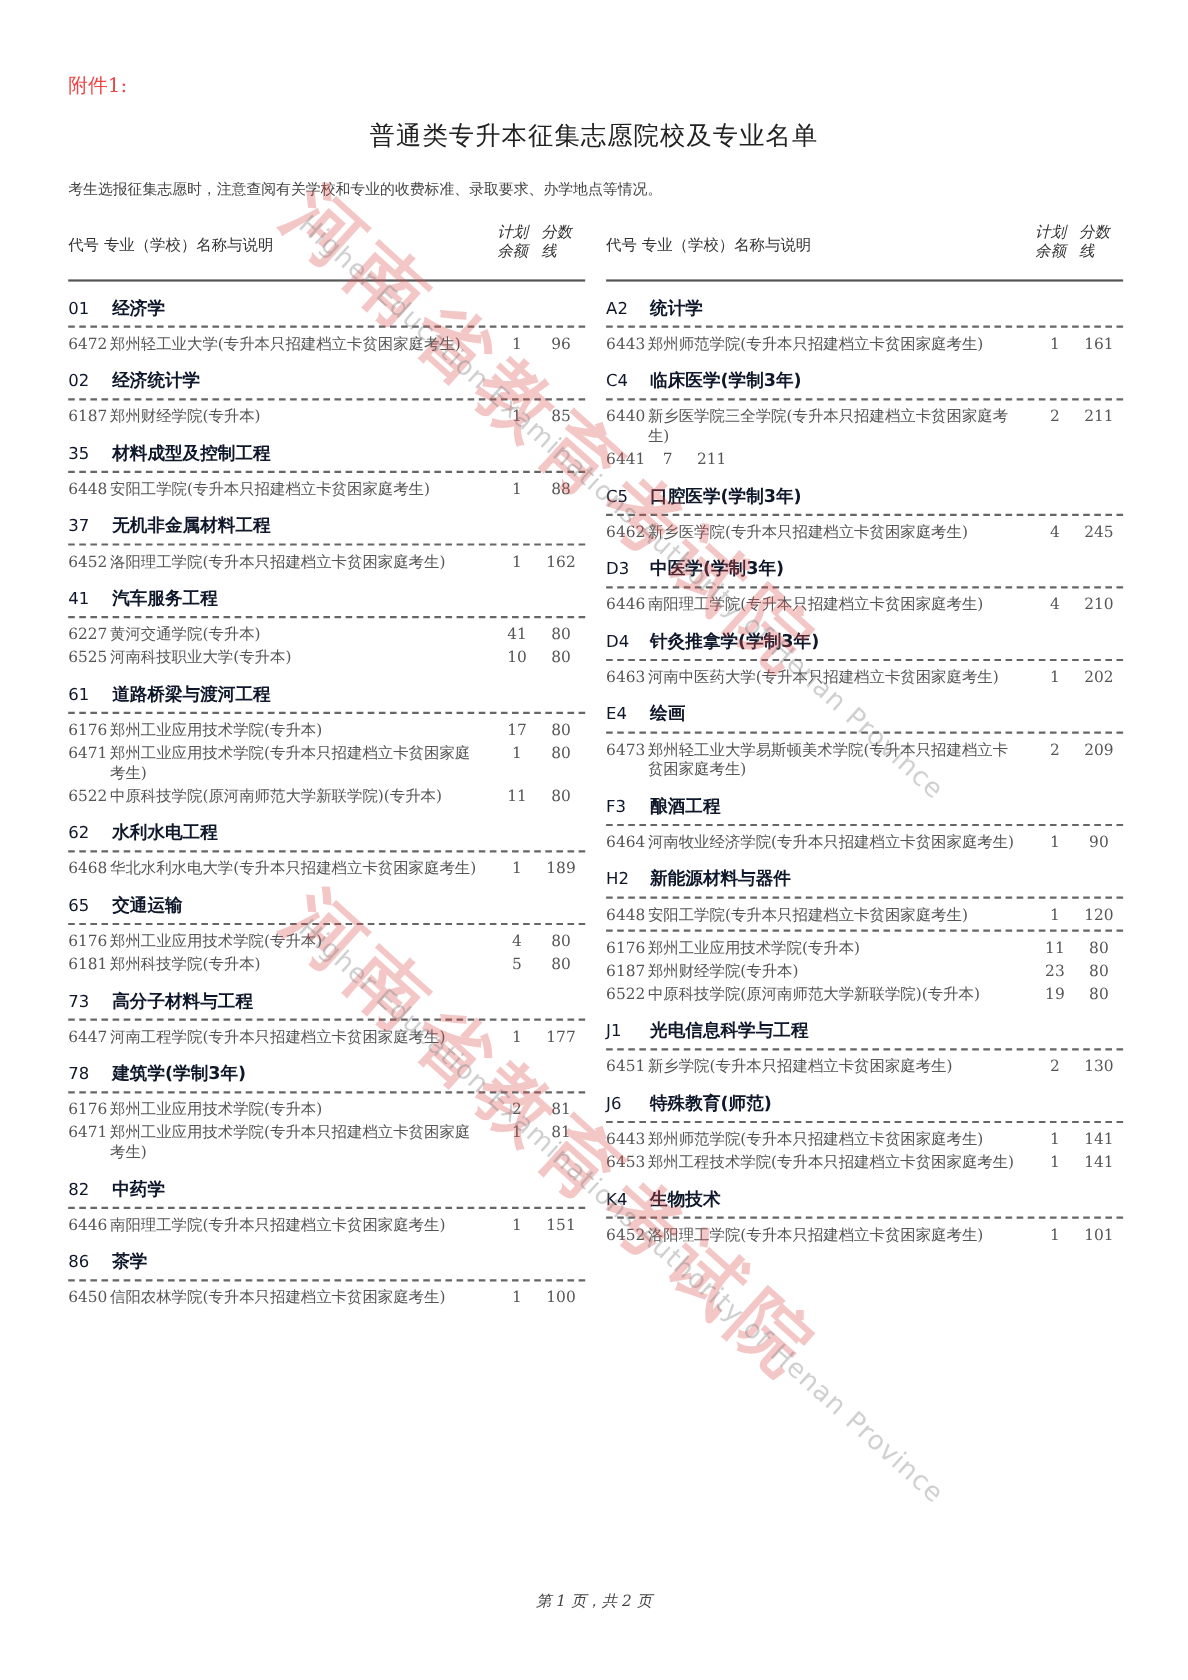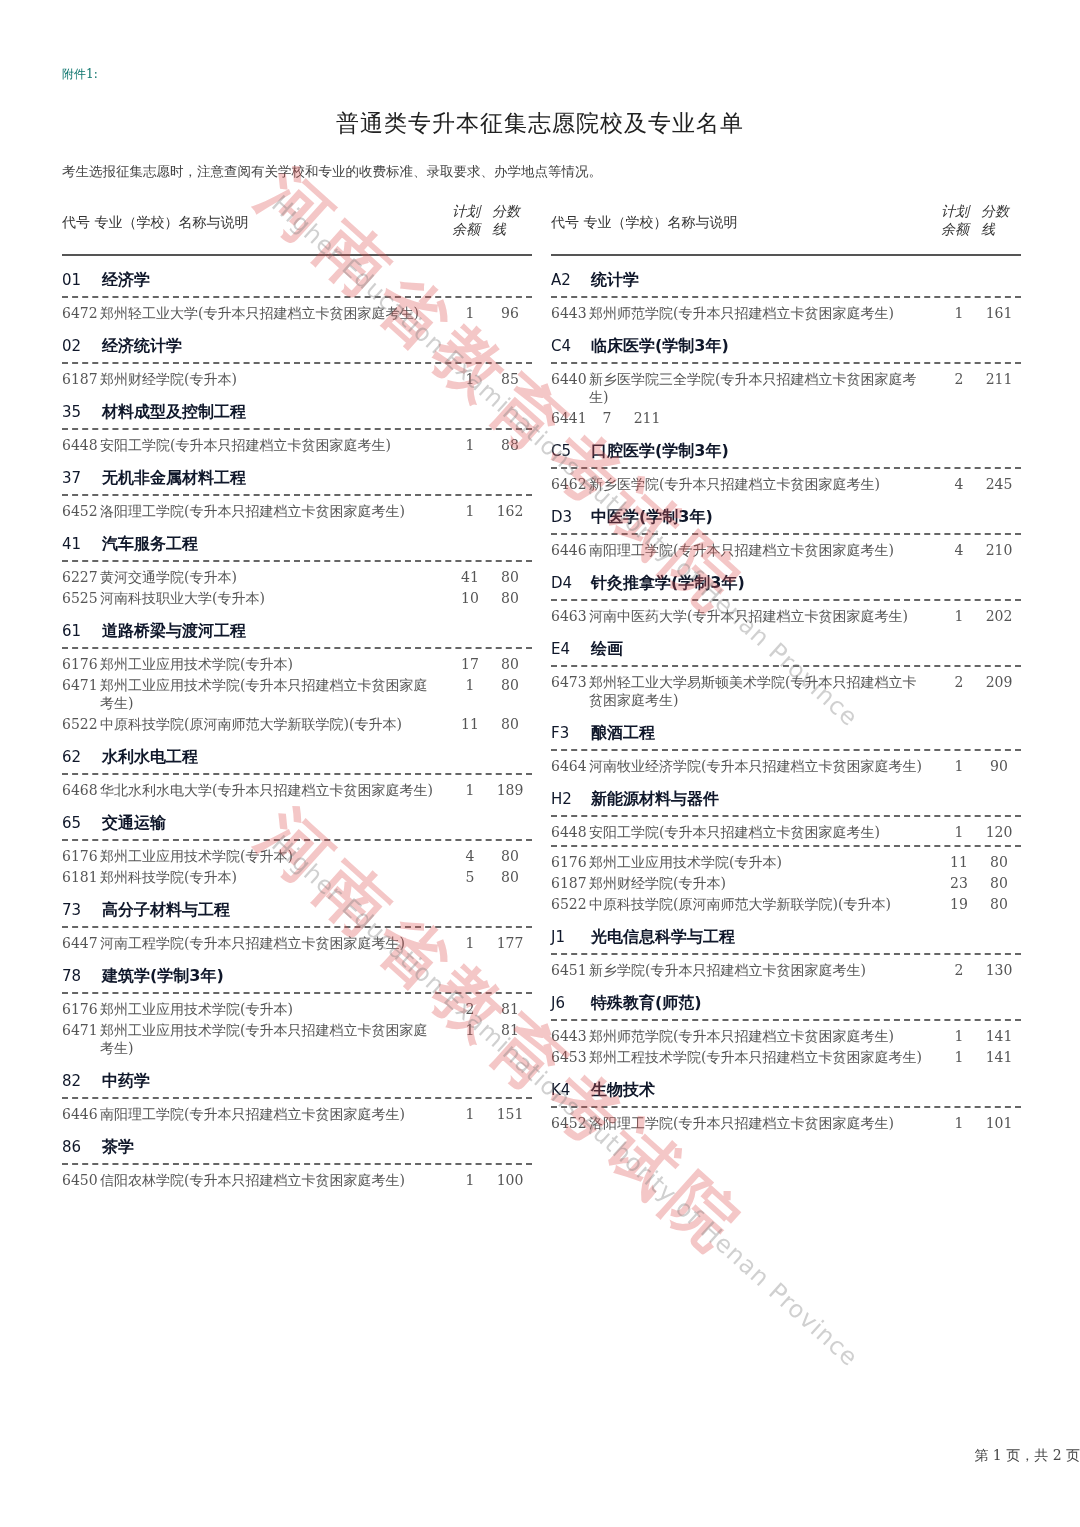--- a/index.html
+++ b/index.html
@@ -1,21 +1,21 @@
 <!DOCTYPE html>
 <html><head>
   <meta charset="utf-8">
   <style>
     html, body { margin: 0; padding: 0; background: #ffffff; }
     body {
       width: 1080px; height: 1527px; position: relative; overflow: hidden;
       font-family: "DejaVu Serif", "Liberation Serif", serif;
       color: #333;
     }
-    .attach { position: absolute; left: 62px; top: 66px; font-size: 12px; color: #0f766e; }
+    .attach { position: absolute; left: 62px; top: 66px; font-size: 18px; color: #ef4444; }
     .title {
       position: absolute; left: 0; right: 0; top: 108px; text-align: center;
       font-family: "DejaVu Sans", sans-serif; font-size: 23px; color: #222; letter-spacing: 1px;
     }
     .note { position: absolute; left: 62px; top: 163px; font-size: 13.5px; color: #444; }
     .col { position: absolute; top: 196px; width: 470px; }
     .col.left { left: 62px; }
     .col.right { left: 551px; }
     .hdr {
       display: flex; align-items: flex-end; height: 42px;
@@ -31,22 +31,22 @@
       font-family: "DejaVu Sans", sans-serif; font-size: 16px; color: #0f172a; font-weight: bold;
     }
     .sec-code { width: 40px; font-weight: normal; font-size: 15px; }
     .sec-line { border-bottom: 2px dashed #666; margin: 4px 0 6px 0; }
     .row { display: flex; font-size: 14px; color: #555; line-height: 18px; margin: 3px 0; }
     .r-code { width: 38px; flex: none; }
     .r-name { flex: 1; padding-right: 14px; }
     .r-plan { width: 36px; text-align: center; flex: none; }
     .r-score { width: 44px; text-align: center; flex: none; }
     .footer {
-      position: absolute; left: 0; right: 0; top: 1447px; text-align: right;
-      font-size: 14px; color: #444;
+      position: absolute; left: 0; right: 0; top: 1447px; text-align: center;
+      font-size: 14px; color: #444; font-style: italic;
     }
     .wm { position: absolute; pointer-events: none; transform-origin: left top; }
     .wm-cn {
       font-family: "DejaVu Sans", sans-serif; font-size: 68px; font-weight: bold;
       color: rgba(220, 80, 80, 0.32); letter-spacing: 10px; white-space: nowrap;
     }
     .wm-en {
       font-family: "DejaVu Sans", sans-serif; font-size: 24px;
       color: rgba(120, 120, 120, 0.35); white-space: nowrap; letter-spacing: 1px;
     }

